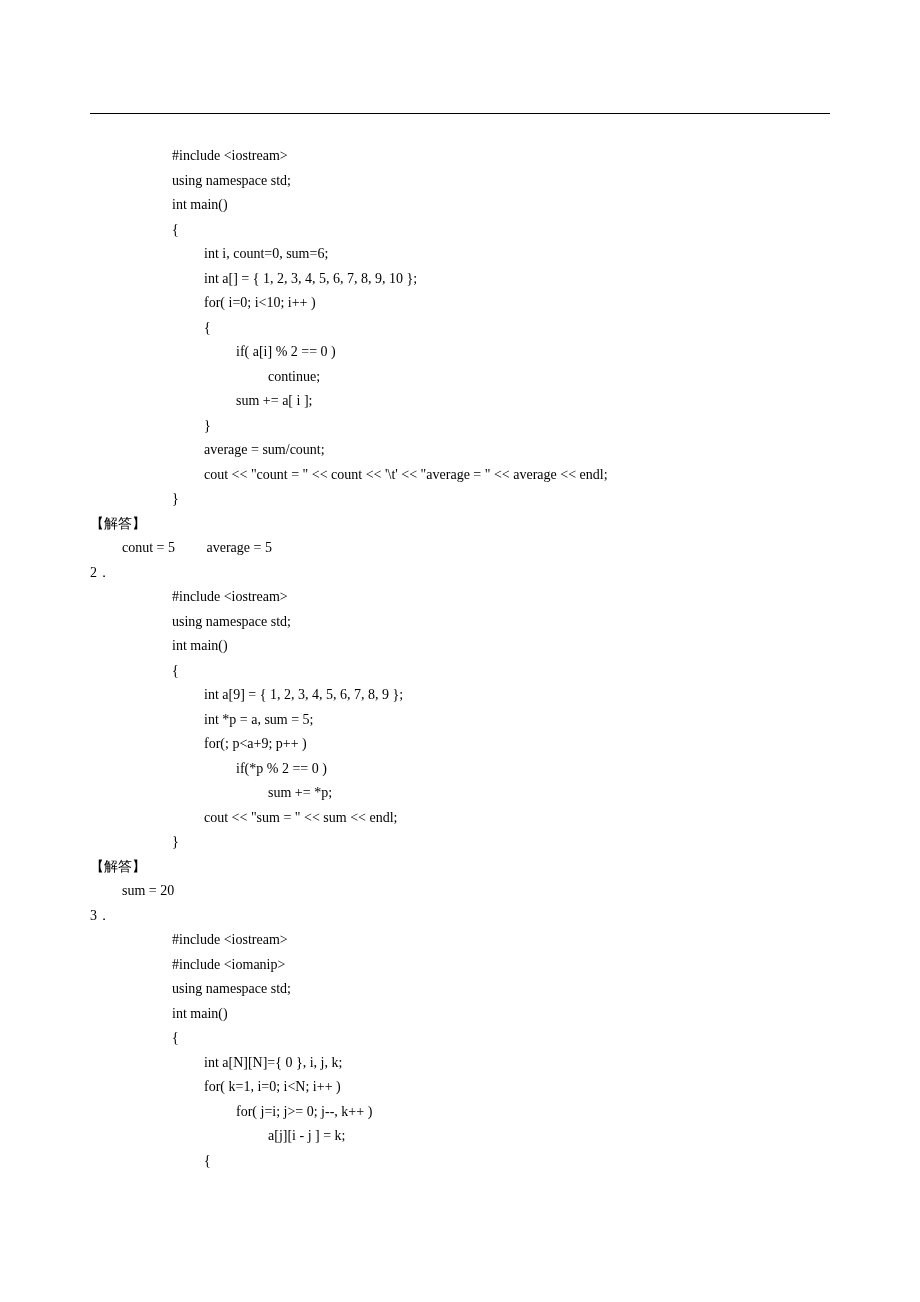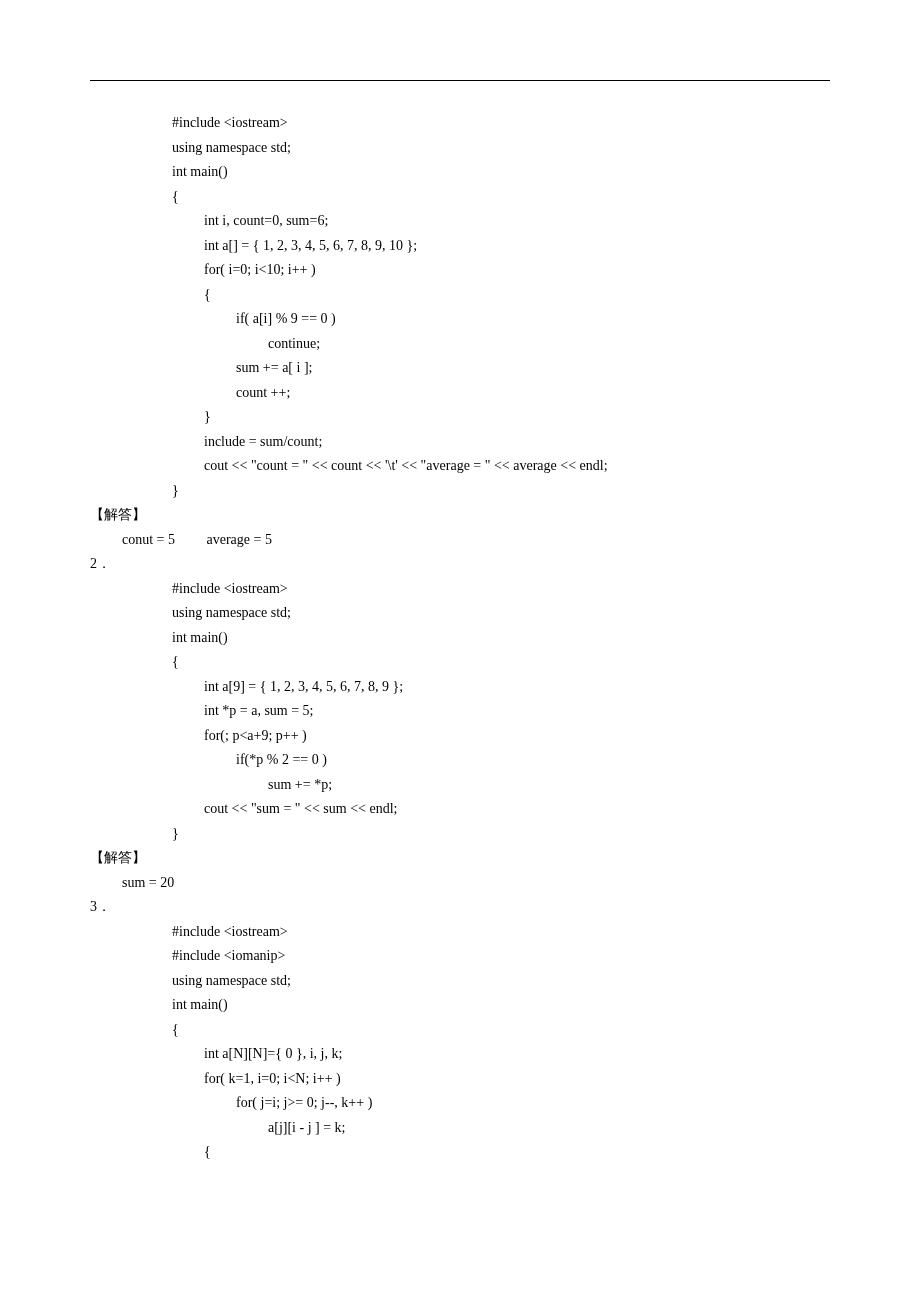--- a/index.html
+++ b/index.html
@@ -1,16 +1,16 @@
 <!DOCTYPE html>
 <html><head>
 <meta charset="utf-8">
 <style>
 body{margin:0;background:#fff;font-family:"Times New Roman","SimSun",serif;font-size:14px;color:#000}
-.page{width:920px;min-height:1302px;margin:0 auto;box-sizing:border-box;padding:80px 90px 0 90px;position:relative}
+.page{width:920px;min-height:1302px;margin:0 auto;box-sizing:border-box;padding:113px 90px 0 90px;position:relative}
 .rule{border-top:1px solid #000;margin:0 0 30px 0}
 .line{white-space:pre;line-height:1.75}
 .i1{padding-left:82px}
 .i2{padding-left:114px}
 .i3{padding-left:146px}
 .i4{padding-left:178px}
 .ans{padding-left:0}
 .num{padding-left:0}
 .ansval{padding-left:32px}
 </style>
@@ -20,26 +20,25 @@
 <div class="rule"></div>
 
 <div class="line i1">#include &lt;iostream&gt;</div>
 <div class="line i1">using namespace std;</div>
 <div class="line i1">int main()</div>
 <div class="line i1">{</div>
 <div class="line i2">int i, count=0, sum=6;</div>
 <div class="line i2">int a[] = { 1, 2, 3, 4, 5, 6, 7, 8, 9, 10 };</div>
 <div class="line i2">for( i=0; i&lt;10; i++ )</div>
 <div class="line i2">{</div>
-<div class="line i3">if( a[i] % 9 == 0 )</div>
+<div class="line i3">if( a[i] % 2 == 0 )</div>
 <div class="line i4">continue;</div>
 <div class="line i3">sum += a[ i ];</div>
-<div class="line i3">count ++;</div>
 <div class="line i2">}</div>
-<div class="line i2">include = sum/count;</div>
+<div class="line i2">average = sum/count;</div>
 <div class="line i2">cout &lt;&lt; "count = " &lt;&lt; count &lt;&lt; '\t' &lt;&lt; "average = " &lt;&lt; average &lt;&lt; endl;</div>
 <div class="line i1">}</div>
 <div class="line ans">【解答】</div>
 <div class="line ansval">conut = 5         average = 5</div>
 
 <div class="line num">2．</div>
 <div class="line i1">#include &lt;iostream&gt;</div>
 <div class="line i1">using namespace std;</div>
 <div class="line i1">int main()</div>
 <div class="line i1">{</div>

